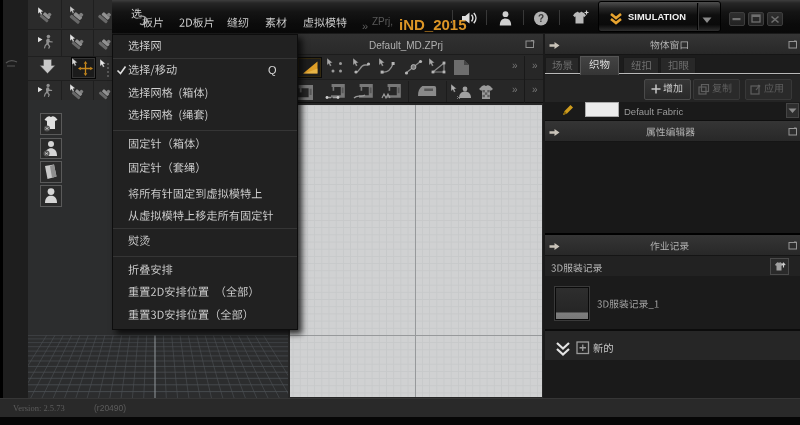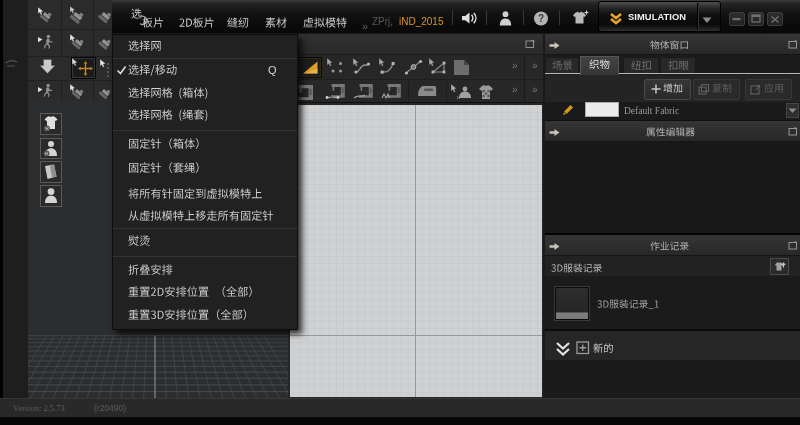--- a/index.html
+++ b/index.html
@@ -128,21 +128,21 @@
     <svg style="position:absolute;left:303px;top:17px;overflow:visible" width="46" height="14">
       <g transform="translate(0,9.68) scale(0.011,-0.011)" fill="#d2d2d2">
         <use href="#g865a" x="0"></use>
         <use href="#g62df" x="1000"></use>
         <use href="#g6a21" x="2000"></use>
         <use href="#g7279" x="3000"></use>
       </g>
     </svg>
     <div style="position:absolute;left:362px;top:20px;font-family:'Liberation Sans',sans-serif;font-size:11px;color:#606060;white-space:nowrap;">»</div>
     <div style="position:absolute;left:372px;top:16px;font-family:'Liberation Sans',sans-serif;font-size:10px;color:#585858;white-space:nowrap;">ZPrj,</div>
-    <div style="position:absolute;left:399px;top:15.5px;font-family:'Liberation Sans',sans-serif;font-size:10px;color:#dd9626;white-space:nowrap;font-weight:normal;">iND_2015</div>
+    <div style="position:absolute;left:399px;top:15.5px;font-family:'Liberation Sans',sans-serif;font-size:15px;color:#dd9626;white-space:nowrap;font-weight:bold;">iND_2015</div>
     <div style="position:absolute;left:452px;top:10px;width:1px;height:15px;background:#383838;"></div>
     <div style="position:absolute;left:486px;top:10px;width:1px;height:15px;background:#383838;"></div>
     <div style="position:absolute;left:523px;top:10px;width:1px;height:15px;background:#383838;"></div>
     <div style="position:absolute;left:559px;top:10px;width:1px;height:15px;background:#383838;"></div>
     <svg style="position:absolute;left:460px;top:10px;" width="20" height="17" viewBox="0 0 20 17">
       <path d="M2 6 h3.2 L9.5 2.5 V13.5 L5.2 10.2 H2 Z" fill="#dedede"></path>
       <path d="M11.5 4.8 C13.3 6.6 13.3 9.6 11.5 11.4 M13.8 3 C16.6 6 16.6 10.2 13.8 13.2" stroke="#dedede" stroke-width="1.5" fill="none"></path>
     </svg>
     <svg style="position:absolute;left:497px;top:10px;" width="20" height="17" viewBox="0 0 20 17">
       <circle cx="8.5" cy="4.2" r="2.9" fill="#cfcfcf"></circle>
@@ -342,20 +342,21 @@
       <line x1="206.1" y1="298" x2="185.4" y2="235.5" stroke="#4c5054" stroke-width="1" opacity="0.62"></line>
       <line x1="217.4" y1="298" x2="193.8" y2="235.5" stroke="#4c5054" stroke-width="1" opacity="0.62"></line>
       <line x1="228.7" y1="298" x2="202.1" y2="235.5" stroke="#4c5054" stroke-width="1" opacity="0.62"></line>
       <line x1="240.0" y1="298" x2="210.5" y2="235.5" stroke="#4c5054" stroke-width="1" opacity="0.62"></line>
       <line x1="251.3" y1="298" x2="218.8" y2="235.5" stroke="#4c5054" stroke-width="1" opacity="0.62"></line>
       <line x1="262.6" y1="298" x2="227.2" y2="235.5" stroke="#4c5054" stroke-width="1" opacity="0.62"></line>
       <line x1="273.9" y1="298" x2="235.6" y2="235.5" stroke="#4c5054" stroke-width="1" opacity="0.62"></line>
     </svg>
     <div style="position:absolute;left:288px;top:34px;width:255px;height:364px;background:#262626;"></div>
     <div style="position:absolute;left:288px;top:34px;width:255px;height:21px;background:linear-gradient(180deg,#313131,#292929);border-bottom:1px solid #1c1c1c;"></div>
+    <div style="position:absolute;left:288px;top:40px;font-family:'Liberation Sans',sans-serif;font-size:10px;color:#b0b0b0;white-space:nowrap;width:236px;text-align:center;">Default_MD.ZPrj</div>
     <svg style="position:absolute;left:525px;top:39px;" width="11" height="10" viewBox="0 0 11 10">
       <rect x="1" y="2" width="7.5" height="6.5" fill="none" stroke="#8f8f8f"></rect>
       <path d="M6 1.5 l2.8 0 l0 2.8" stroke="#8f8f8f" fill="none"></path>
     </svg>
     <div style="position:absolute;left:288px;top:55px;width:255px;height:25px;background:#272727;border-bottom:1px solid #1e1e1e;"></div>
     <div style="position:absolute;left:288px;top:80px;width:255px;height:23px;background:#272727;border-bottom:1px solid #101010;"></div>
     <div style="position:absolute;left:297px;top:57px;width:25px;height:21px;background:#1d1d1d;border:1px solid #0a0a0a;box-shadow:inset 0 0 0 1px #33290f;"></div>
     <svg style="position:absolute;left:302px;top:60px;" width="17" height="15" viewBox="0 0 17 15">
       <path d="M1 13.5 L15.5 13.5 L15.5 1.5 Z" fill="#dd9d27"></path>
       <path d="M1 13.5 L15.5 13.5 L15.5 8.5 L6.5 12 Z" fill="#efc35c" opacity="0.6"></path>
@@ -542,21 +543,21 @@
         <use href="#g5e94" x="0"></use>
         <use href="#g7528" x="1000"></use>
       </g>
     </svg>
     <div style="position:absolute;left:545px;top:102px;width:255px;height:18px;background:#1a1a1a;"></div>
     <svg style="position:absolute;left:562px;top:104px;" width="13" height="12" viewBox="0 0 13 12">
       <path d="M1 11 L2.6 7 L8.5 1 L11 3.5 L5 9.4 Z" fill="#cf9c1d"></path>
       <path d="M1 11 L2.6 7 L5 9.4 Z" fill="#8a6a10"></path>
     </svg>
     <div style="position:absolute;left:585px;top:102px;width:34px;height:15px;background:#ececec;border:1px solid #aaa;"></div>
-    <div style="position:absolute;left:624px;top:106px;font-family:Liberation Serif, serif;font-size:9.5px;color:#9a9a9a;white-space:nowrap;">Default Fabric</div>
+    <div style="position:absolute;left:624px;top:106px;font-family:Liberation Sans, sans-serif;font-size:9.5px;color:#9a9a9a;white-space:nowrap;">Default Fabric</div>
     <div style="position:absolute;left:786px;top:103px;width:13px;height:15px;background:#2e2e2e;border:1px solid #454545;"></div>
     <svg style="position:absolute;left:788px;top:108px;" width="9" height="6" viewBox="0 0 9 6">
       <path d="M0.5 0.5 L4.5 5 L8.5 0.5 Z" fill="#8a8a8a"></path>
     </svg>
     <div style="position:absolute;left:545px;top:120px;width:255px;height:1px;background:#0f0f0f;"></div>
     <div style="position:absolute;left:545px;top:121px;width:255px;height:21px;background:linear-gradient(180deg,#353535,#282828);border-bottom:1px solid #151515;"></div>
     <svg style="position:absolute;left:549px;top:128px;" width="11" height="9" viewBox="0 0 11 9">
       <path d="M0.5 3.2 h5 V1 L10.5 4.5 L5.5 8 V5.8 h-5 Z" fill="#c9c3b9"></path>
     </svg>
     <svg style="position:absolute;left:645.5px;top:126.8px;overflow:visible" width="51" height="13">

